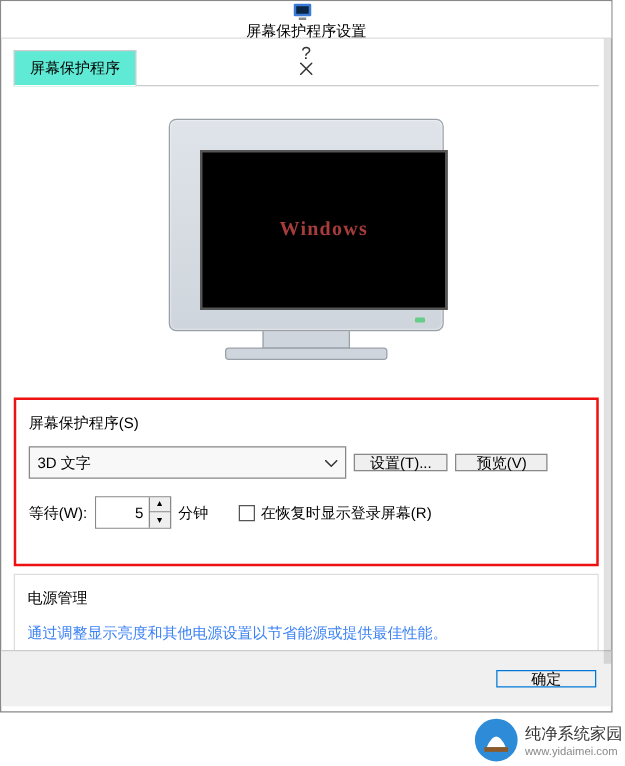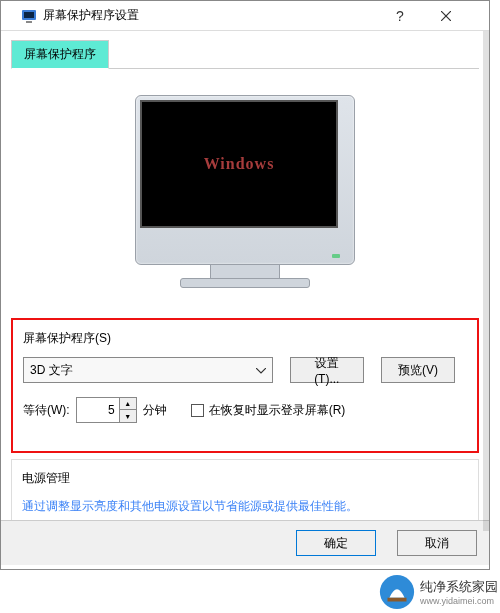--- a/index.html
+++ b/index.html
@@ -1,40 +1,40 @@
 <!DOCTYPE html>
 <html><head>
   <meta charset="utf-8">
   <style>
     * { box-sizing: border-box; margin: 0; padding: 0; }
     body { font-family: "Microsoft YaHei", "Segoe UI", sans-serif; font-size: 12px; background: #fff; width: 500px; height: 613px; position: relative; overflow: hidden; }
     .window { width: 490px; height: 570px; border: 1px solid #888; background: #fff; position: relative; }
-    .titlebar { height: 30px; background: #fff; border-bottom: 1px solid #ddd; display: flex; align-items: center; padding: 0 20px; }
+    .titlebar { height: 30px; background: #fff; border-bottom: 1px solid #ddd; display: flex; align-items: center; padding: 0 10px; flex-direction: column; }
     .titlebar-icon { width: 16px; height: 16px; margin-right: 6px; }
     .titlebar-icon svg { width: 16px; height: 16px; }
     .titlebar-title { flex: 1; font-size: 12px; color: #000; }
     .titlebar-btn { width: 46px; height: 30px; display: flex; align-items: center; justify-content: center; color: #333; font-size: 14px; }
     .content { padding: 8px 10px 10px 10px; }
     .tabrow { display: flex; border-bottom: 1px solid #ccc; margin-bottom: 6px; }
     .tab { padding: 5px 12px; border: 1px solid #ccc; border-bottom: 1px solid #fff; background: #5eead4; font-size: 12px; position: relative; top: 1px; }
     .monitor-area { display: flex; justify-content: center; padding: 20px 0 24px 0; }
     .monitor { width: 220px; }
-    .monitor-frame { width: 220px; height: 170px; background: linear-gradient(#dfe4ea,#cfd5dc); border: 1px solid #9aa0a8; border-radius: 6px; padding: 4px; position: relative; box-shadow: inset 0 0 2px #fff; }
+    .monitor-frame { width: 220px; height: 170px; background: linear-gradient(#dfe4ea,#cfd5dc); border: 1px solid #9aa0a8; border-radius: 6px; padding: 24px; position: relative; box-shadow: inset 0 0 2px #fff; }
     .monitor-screen { width: 198px; height: 128px; background: #000; border: 2px solid #555; position: relative; display: flex; align-items: center; justify-content: center; }
     .screen-text { color: #a63c3c; font-family: Georgia, serif; font-size: 16px; font-weight: bold; letter-spacing: 1px; }
     .monitor-btn { position: absolute; right: 14px; bottom: 6px; width: 8px; height: 4px; background: #6c8; border-radius: 1px; }
     .monitor-stand { width: 70px; height: 14px; background: #cfd5dc; margin: 0 auto; border: 1px solid #9aa0a8; border-top: none; }
     .monitor-base { width: 130px; height: 10px; background: #cfd5dc; margin: 0 auto; border: 1px solid #9aa0a8; border-radius: 3px; margin-top: -1px; }
     .groupbox { margin-top: 6px; padding: 10px 22px 14px 10px; }
     .red-highlight { border: 2px solid #e11; }
     .group-title { font-size: 12px; margin-bottom: 10px; }
     .row { display: flex; align-items: center; gap: 6px; margin-bottom: 14px; }
     .combo { width: 254px; height: 26px; border: 1px solid #7a9; background: #fff; display: flex; align-items: center; padding: 0 6px; position: relative; background: #f8f8f8; border: 1px solid #888; }
     .combo-arrow { position: absolute; right: 6px; top: 50%; transform: translateY(-50%); }
-    .btn { height: 26px; padding: 0 12px; border: 1px solid #888; background: #efefef; font-size: 12px; display: flex; align-items: center; justify-content: center; min-width: 74px; margin-left: 11px; }
+    .btn { height: 14px; padding: 0 12px; border: 1px solid #888; background: #efefef; font-size: 12px; display: flex; align-items: center; justify-content: center; min-width: 74px; }
     .label { font-size: 12px; }
     .spin { display: flex; align-items: center; border: 1px solid #888; background: #fff; height: 26px; }
     .spin input { width: 42px; height: 24px; border: none; text-align: right; padding-right: 4px; font-size: 12px; outline: none; }
     .spin-btns { display: flex; flex-direction: column; border-left: 1px solid #888; }
     .spin-btns div { width: 16px; height: 12px; display: flex; align-items: center; justify-content: center; font-size: 7px; background: #efefef; }
     .spin-btns div:first-child { border-bottom: 1px solid #888; }
     .chk { display: flex; align-items: center; gap: 5px; }
     .chk-box { width: 13px; height: 13px; border: 1px solid #555; background: #fff; }
     .power-group { border: 1px solid #ddd; }
     .power-text { font-size: 12px; color: #3b82f6; margin-bottom: 16px; line-height: 1.5; }
@@ -122,21 +122,20 @@
 
     <div class="groupbox power-group">
       <div class="group-title">电源管理</div>
       <div class="power-text">通过调整显示亮度和其他电源设置以节省能源或提供最佳性能。</div>
       <a class="link">更改电源设置</a>
     </div>
   </div>
 
   <div class="footer">
     <button class="btn primary">确定</button>
-    <button class="btn">取消</button>
   </div>
   <div class="shadow-strip"></div>
 </div>
 
 <div class="watermark">
   <span class="watermark-logo">
     <svg viewBox="0 0 40 40">
         <circle cx="20" cy="20" r="18" fill="#2e8bd8"></circle>
         <path d="M12 26 Q20 8 28 26" fill="#fff"></path>
         <rect x="10" y="26" width="20" height="4" fill="#8b5a2b"></rect>

